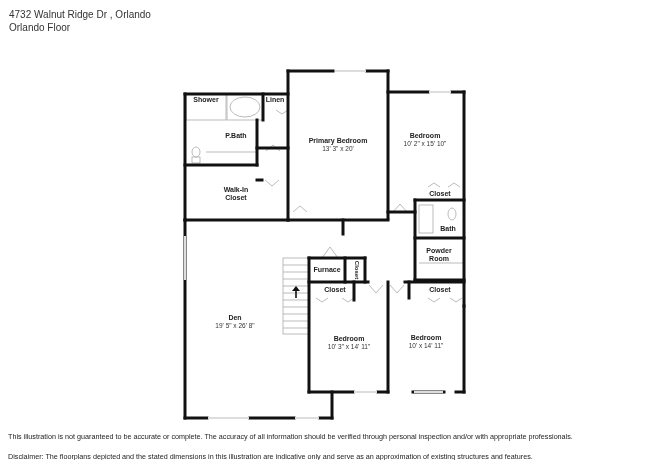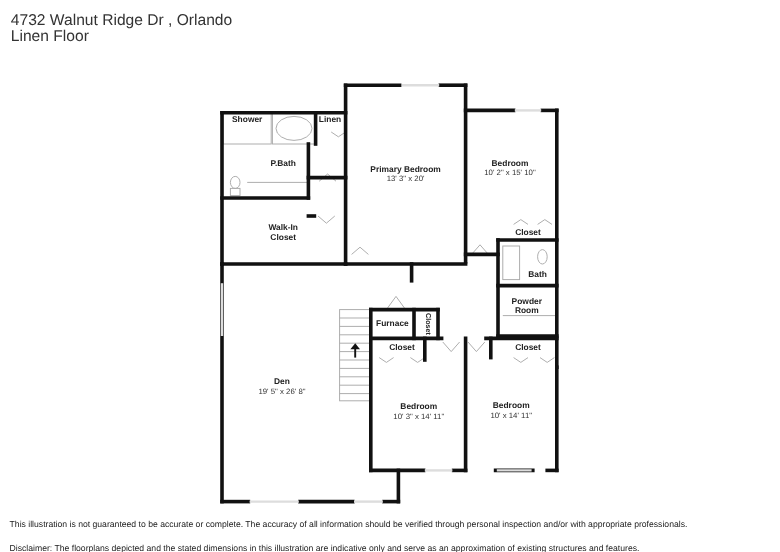--- a/index.html
+++ b/index.html
@@ -1,27 +1,27 @@
 <!DOCTYPE html>
 <html><head>
   <meta charset="utf-8">
   <style>
     html, body { margin:0; padding:0; background:#ffffff; }
     body { width:650px; height:460px; position:relative; overflow:hidden; font-family:"Liberation Sans", sans-serif; color:#222; }
-    .hdr { position:absolute; left:9px; font-size:13px; color:#333; }
+    .hdr { position:absolute; left:9px; font-size:10px; color:#333; }
     .disc { position:absolute; left:8px; font-size:7.2px; color:#222; white-space:nowrap; }
     svg { position:absolute; left:0; top:0; }
     .lbl { font-family:"Liberation Sans", sans-serif; font-size:7px; font-weight:bold; fill:#222; text-anchor:middle; }
     .dim { font-family:"Liberation Sans", sans-serif; font-size:6.5px; fill:#333; text-anchor:middle; }
   </style>
 </head>
 <body>
 
 <div class="hdr" style="top:9px">4732 Walnut Ridge Dr , Orlando</div>
-<div class="hdr" style="top:22px">Linen Floor</div>
+<div class="hdr" style="top:22px">Orlando Floor</div>
 
 <svg width="650" height="460" viewBox="0 0 650 460">
   <g fill="none" stroke="#aaa" stroke-width="0.8">
 
     <rect x="227" y="94" width="36" height="26"></rect>
     <ellipse cx="245" cy="107" rx="15" ry="10"></ellipse>
 
     <rect x="186" y="94" width="40" height="26"></rect>
 
     <ellipse cx="196" cy="152" rx="4" ry="5"></ellipse>

